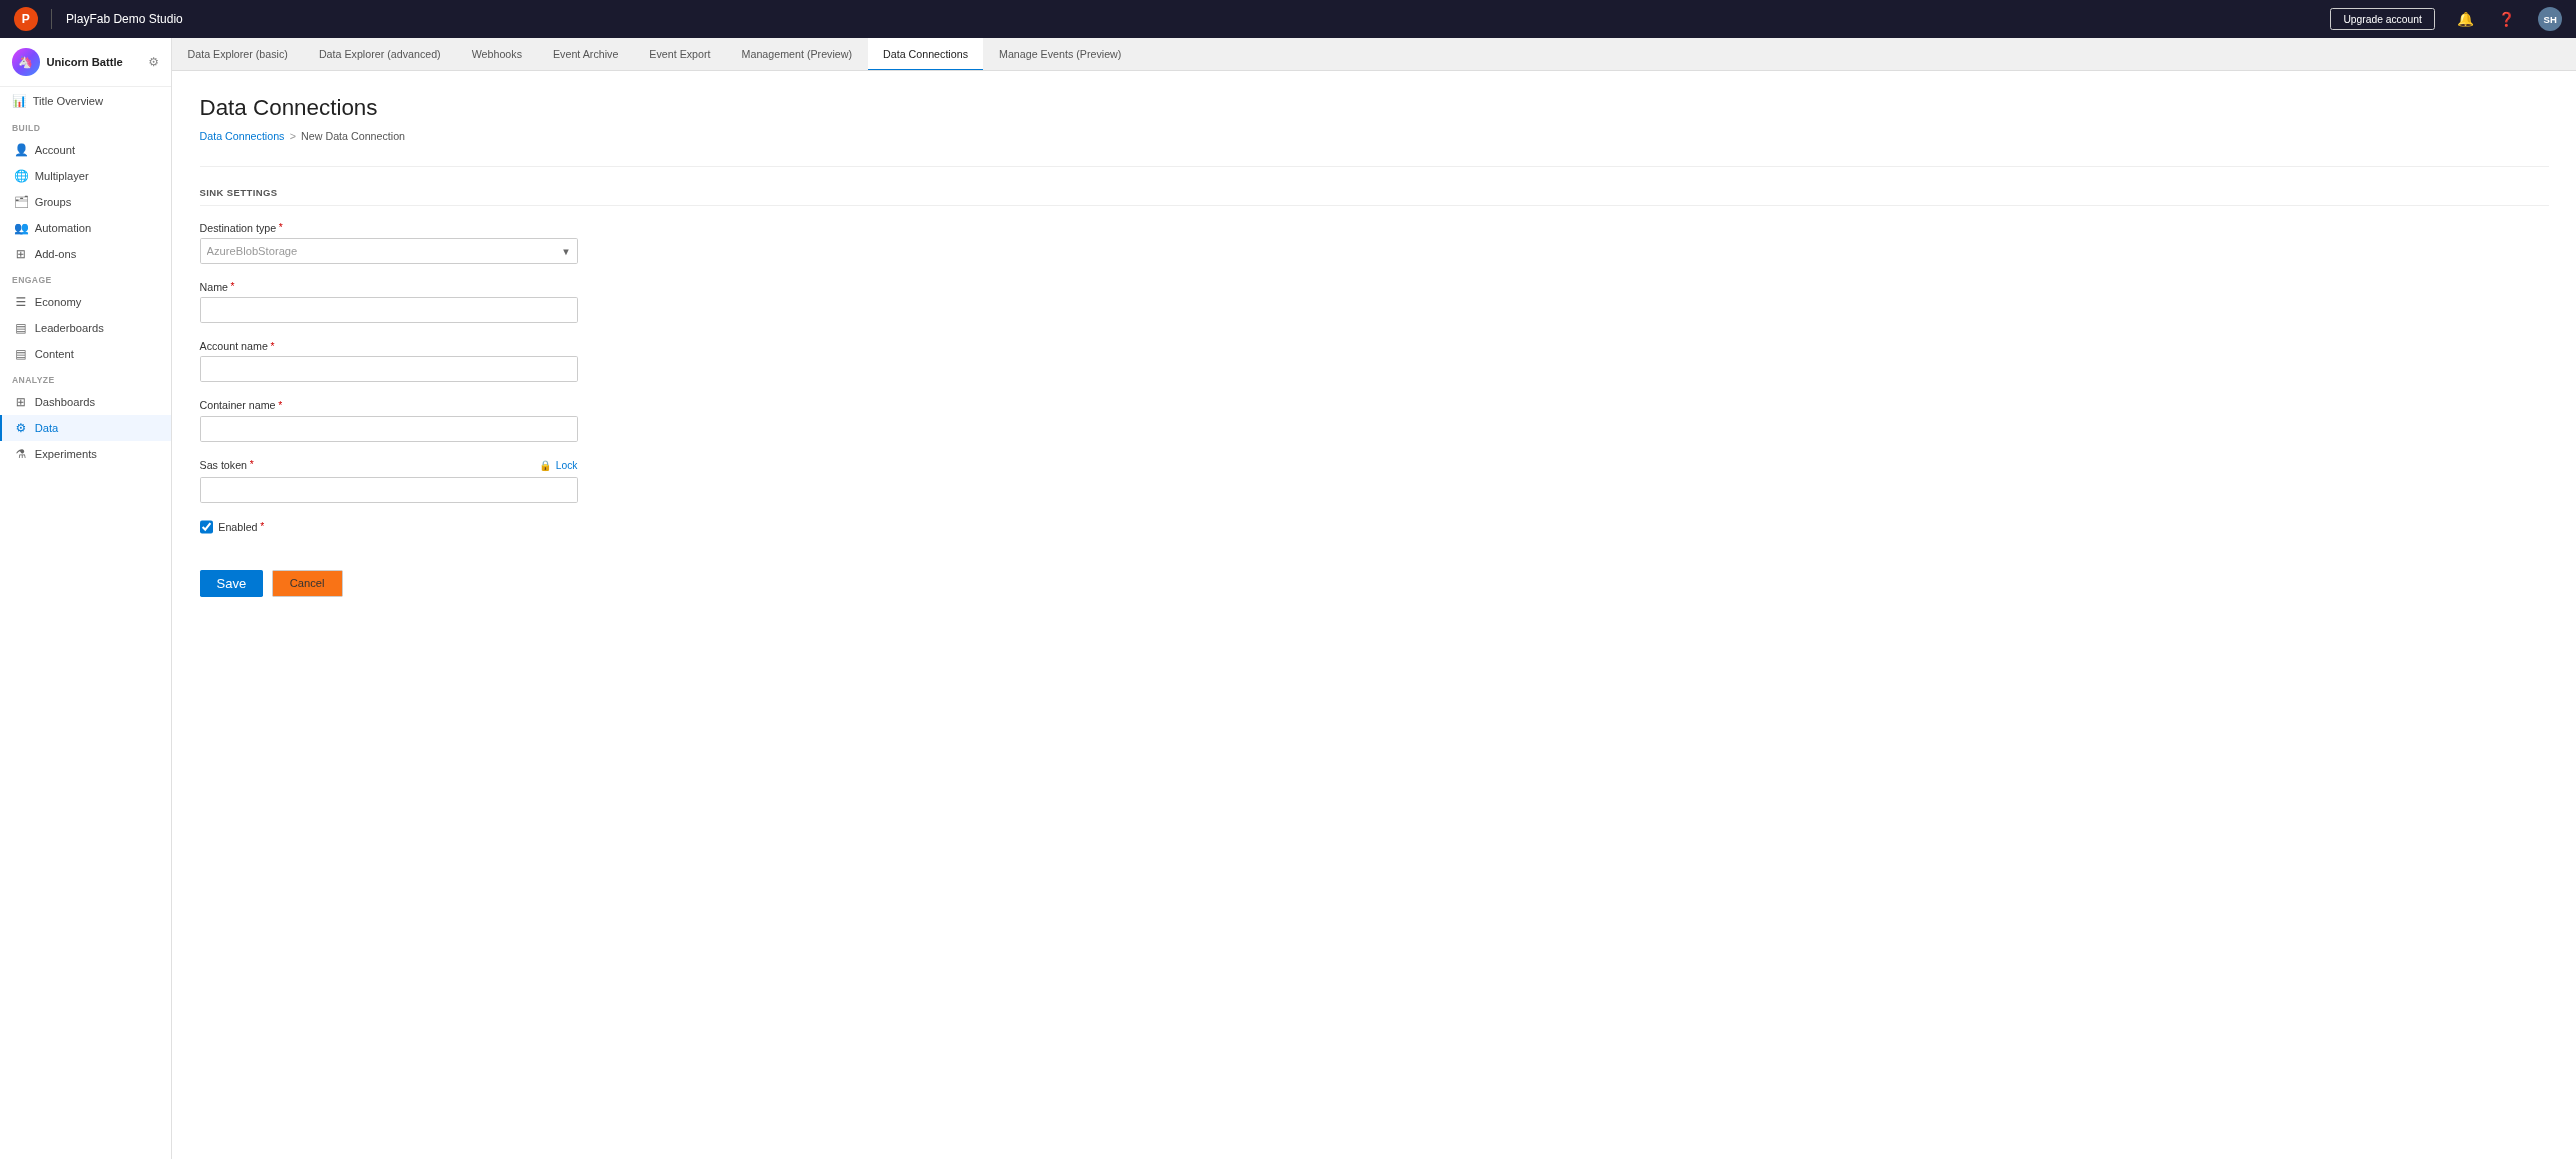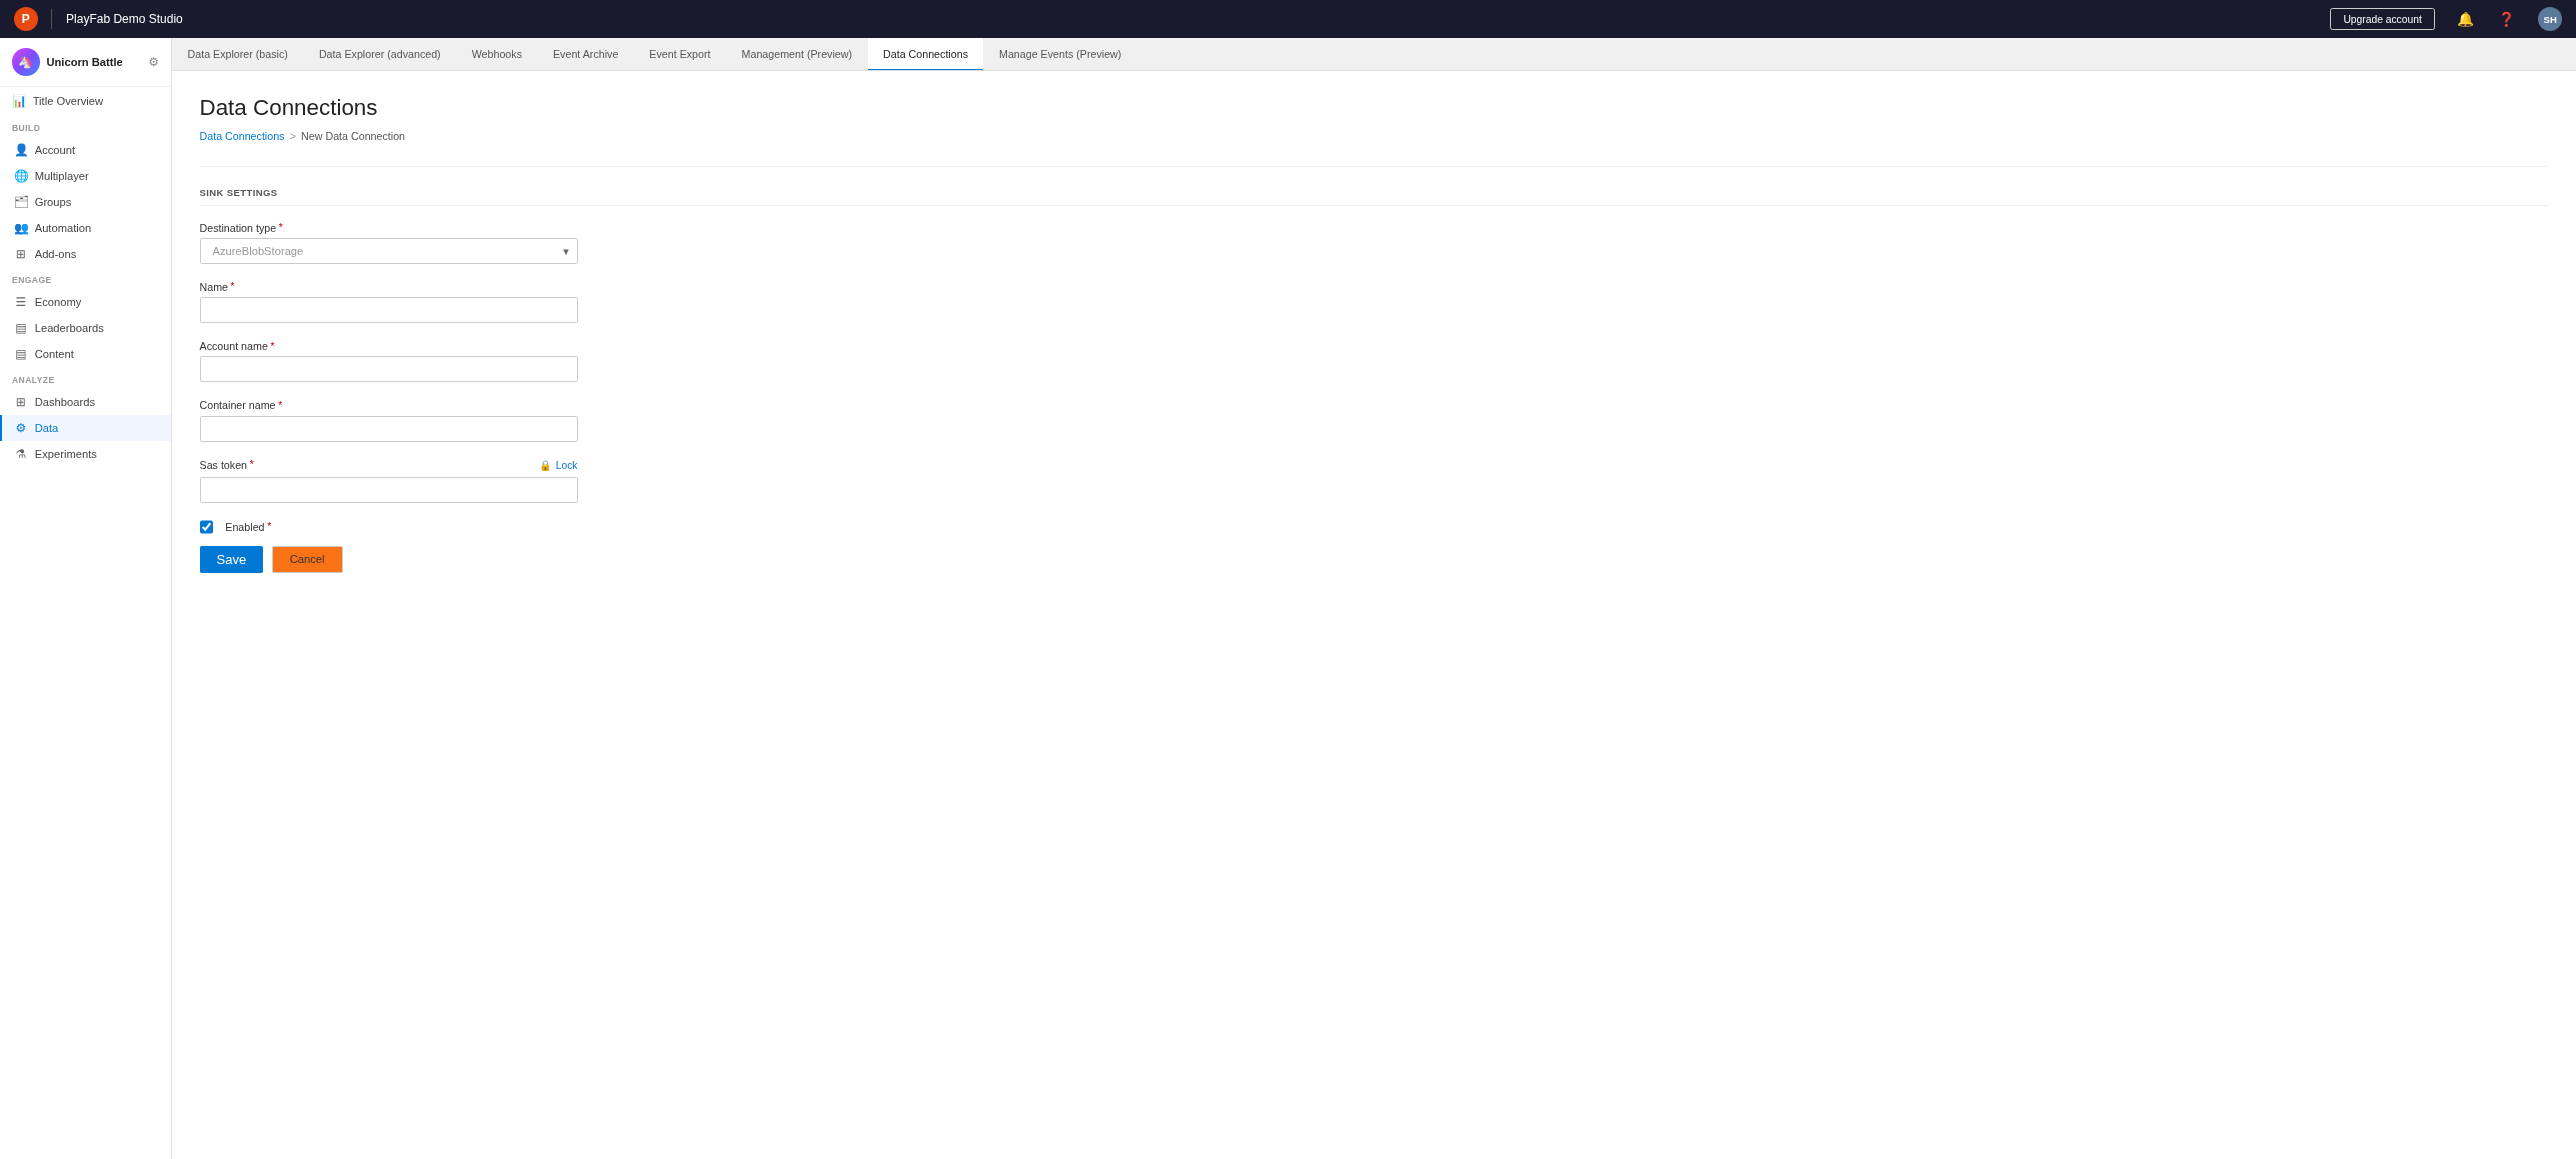--- a/index.html
+++ b/index.html
@@ -225,21 +225,21 @@
       color: #333;
       background: #fff;
       outline: none;
     }
 
     .form-select {
       width: 100%;
       height: 26px;
       border: 0.9px solid #ccc;
       border-radius: 1.7px;
-      padding: 0 12px;
+      padding: 0 6px;
       font-size: 11.2px;
       color: #999;
       background: #fff;
       outline: none;
       appearance: none;
       cursor: pointer;
     }
     .select-wrapper {
       position: relative;
     }
@@ -265,22 +265,22 @@
       gap: 3.4px;
       color: #0078d4;
       cursor: pointer;
       font-size: 10.3px;
       text-decoration: none;
     }
 
     .checkbox-row {
       display: flex;
       align-items: center;
-      gap: 12px;
-      margin-bottom: 12px;
+      gap: 5px;
+      margin-bottom: 36px;
     }
     .checkbox-input {
       width: 13.8px;
       height: 13.8px;
       accent-color: #0078d4;
       cursor: pointer;
     }
     .checkbox-label {
       font-size: 10.7px;
       font-weight: 500;

